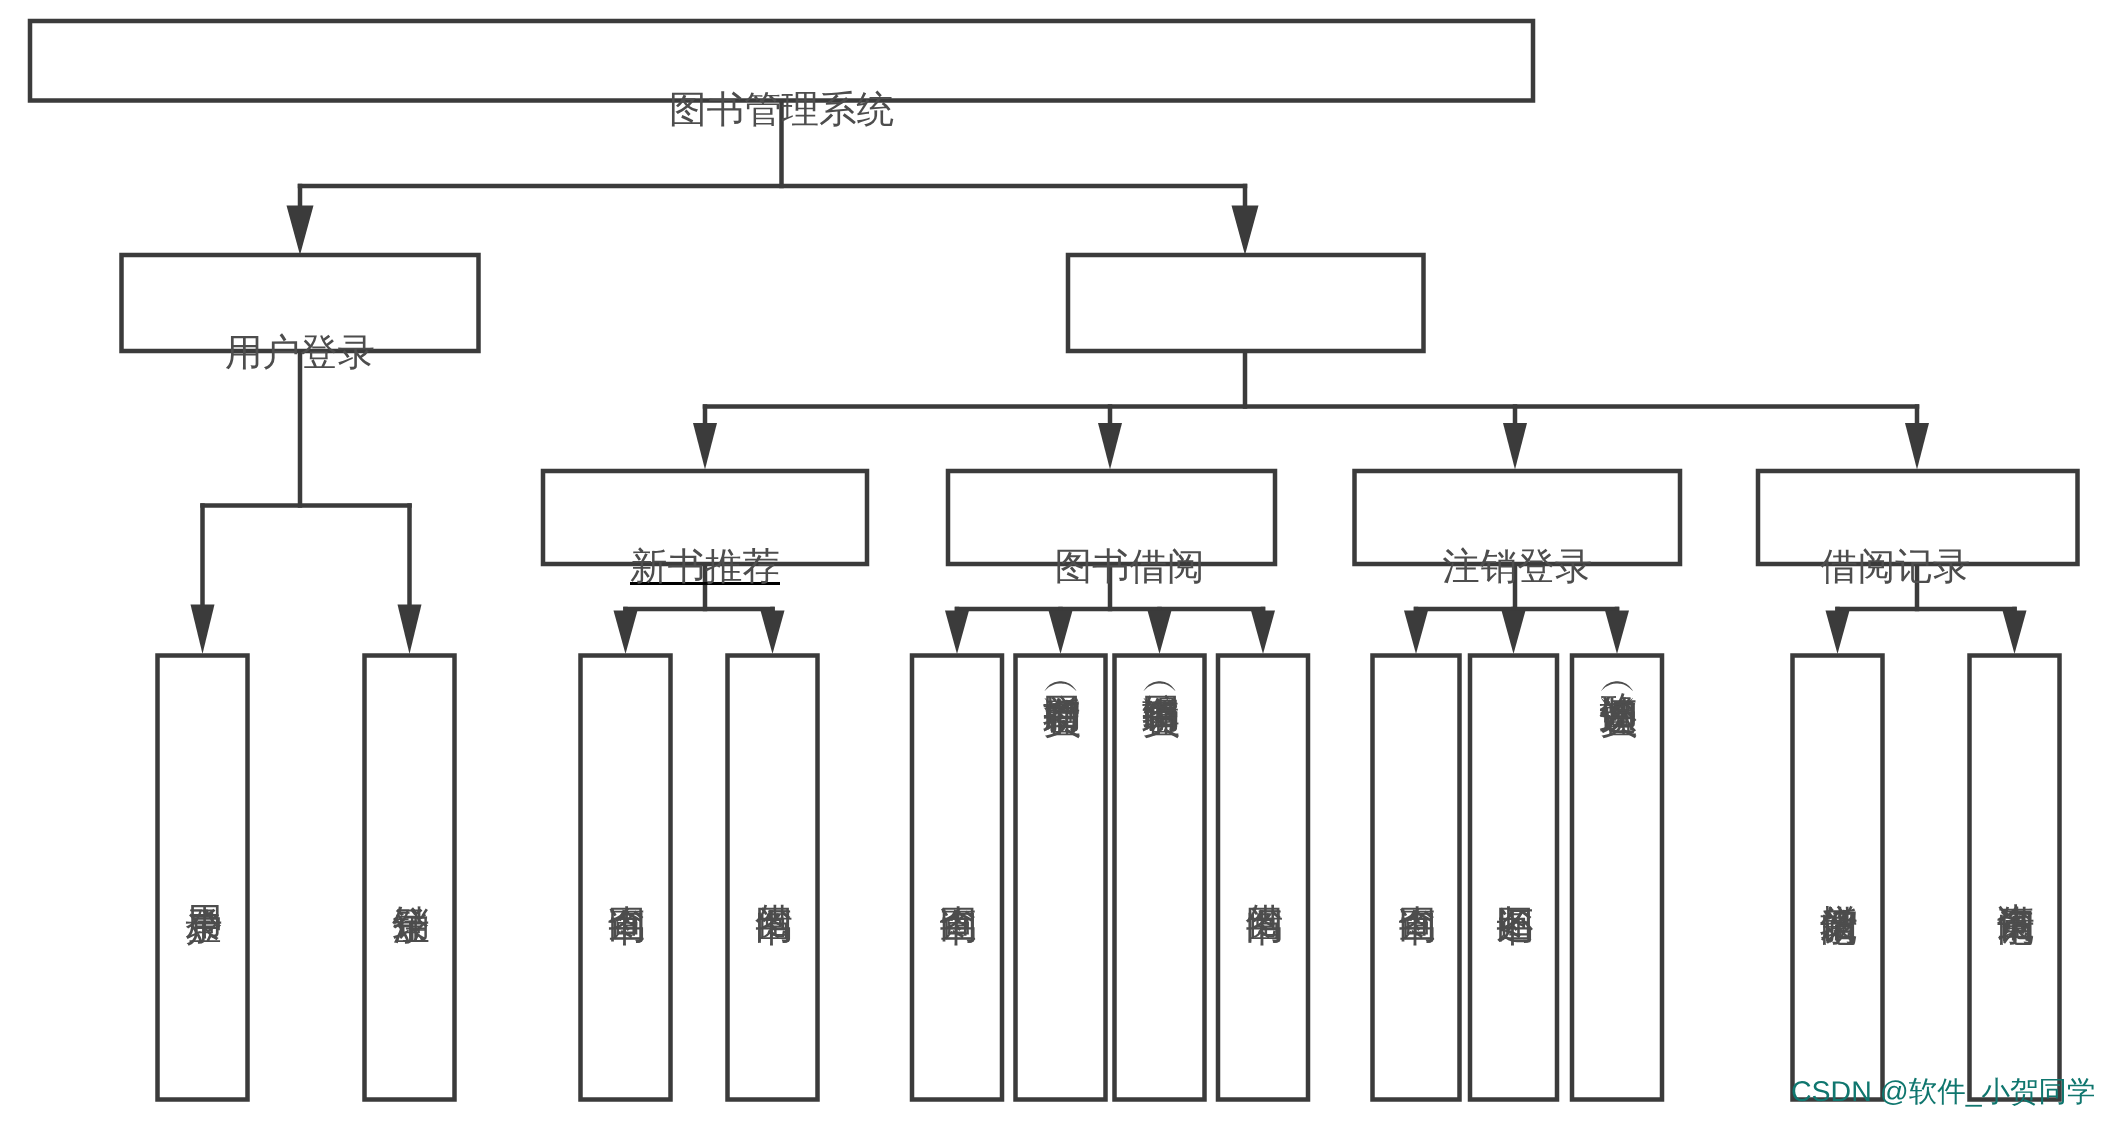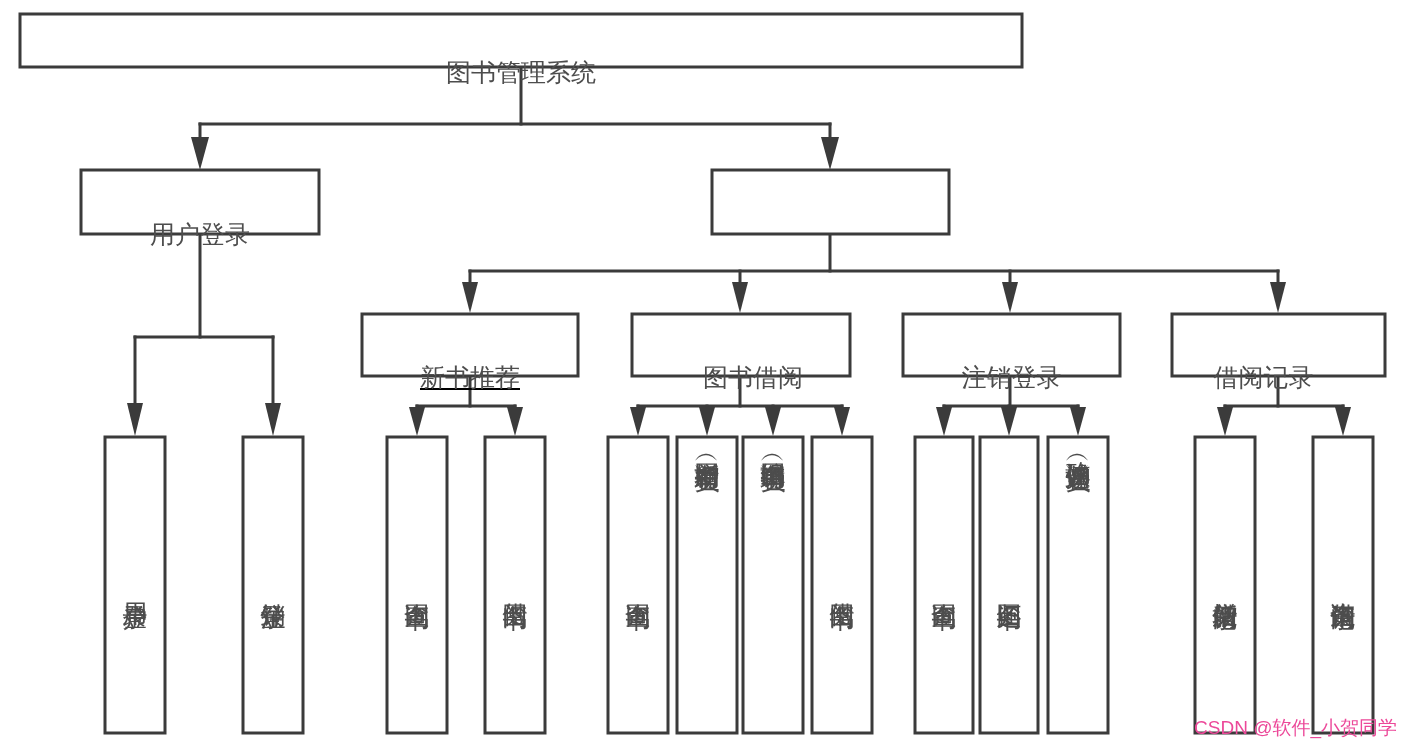--- a/index.html
+++ b/index.html
@@ -72,21 +72,21 @@
     font-size: 25px;
     color: #4d4d4d;
     white-space: nowrap;
   }
   #watermark {
     position: absolute;
     right: 8px;
     bottom: 6px;
     font-family: "Liberation Sans", "DejaVu Sans", sans-serif;
     font-size: 19px;
-    color: #ec4899;
+    color: #0f766e;
     white-space: nowrap;
     user-select: none;
   }
 </style>
 </head>
 <body>
 
 <div id="diagram-root">
 
   <svg class="flowchart" viewBox="0 0 1405 747">

